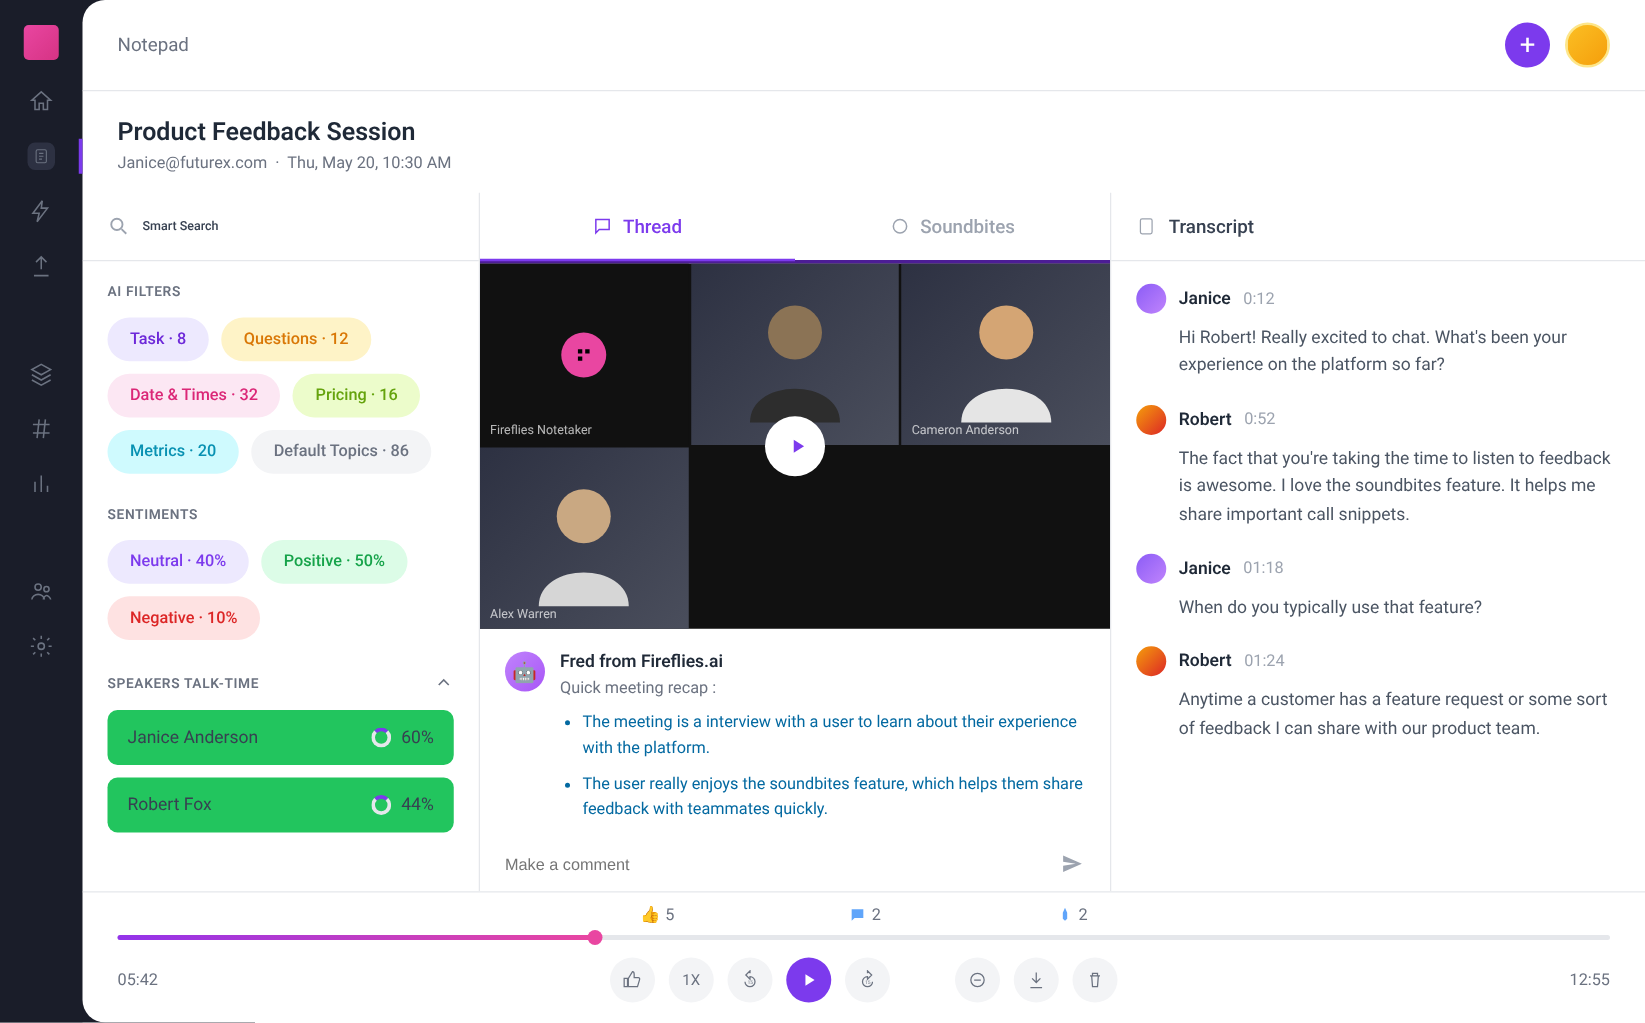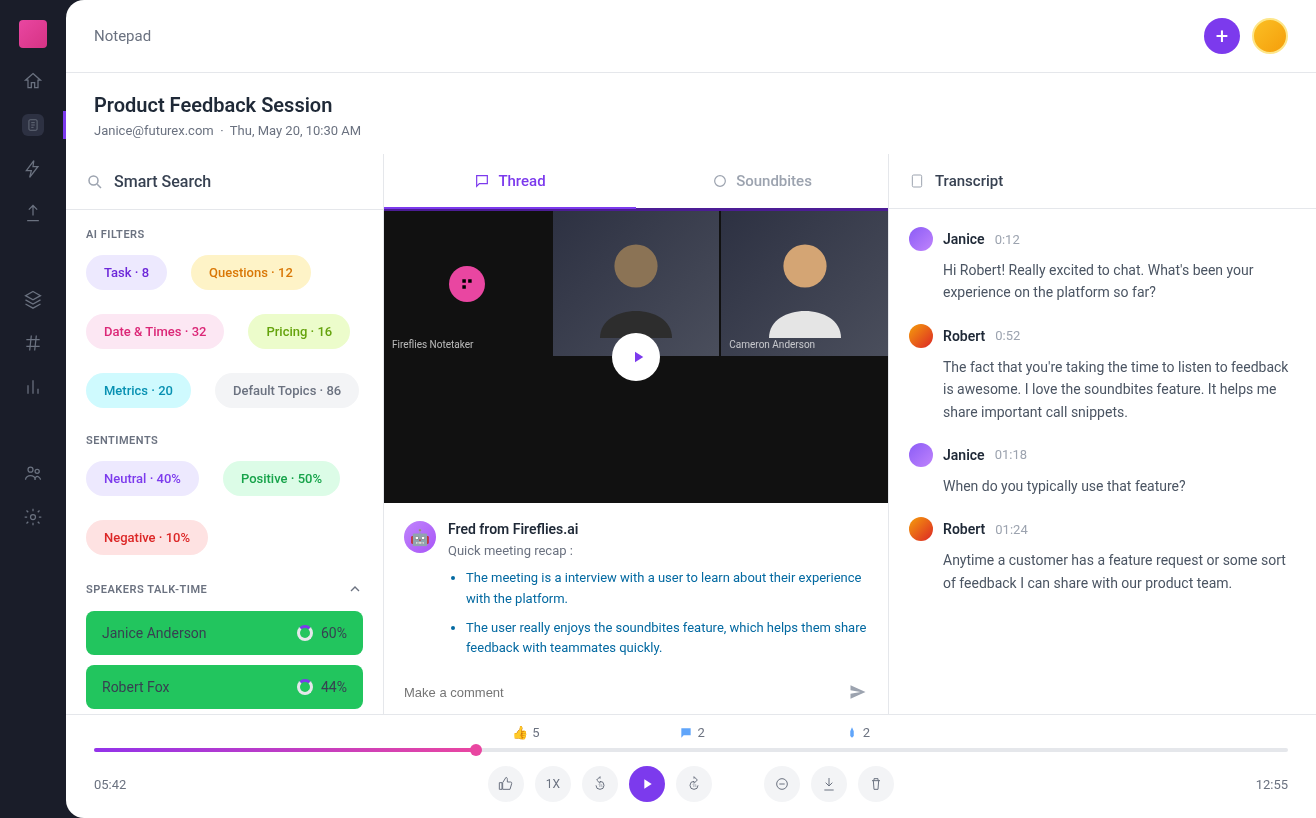--- a/index.html
+++ b/index.html
@@ -19,24 +19,24 @@
 .header-row { display: flex; justify-content: space-between; align-items: center; padding: 20px 28px 16px; }
 .meeting-title { font-size: 20px; font-weight: 600; color: #1f2937; margin-bottom: 6px; }
 .meeting-meta { font-size: 13px; color: #6b7280; }
 .header-search { display: flex; gap: 8px; align-items: center; }
 .globe-btn { width: 36px; height: 36px; background: #dcfce7; border-radius: 6px; display: flex; align-items: center; justify-content: center; color: #16a34a; }
 .search-box { background: #f3f4f6; border-radius: 6px; padding: 10px 14px; display: flex; align-items: center; gap: 8px; width: 280px; }
 .search-box input { border: none; background: none; outline: none; font-size: 13px; color: #6b7280; flex: 1; }
 .content { display: flex; flex: 1; overflow: hidden; }
 .left-panel { width: 318px; border-right: 1px solid #e5e7eb; display: flex; flex-direction: column; }
 .smart-search-bar { padding: 18px 20px; border-bottom: 1px solid #e5e7eb; display: flex; align-items: center; gap: 10px; color: #6b7280; }
-.smart-search-bar span { font-size: 16px; font-weight: 500; color: #374151; }
+.smart-search-bar span { font-size: 10px; font-weight: 500; color: #374151; }
 .filters-area { padding: 18px 20px; overflow-y: auto; }
 .section-label { font-size: 11px; font-weight: 600; letter-spacing: 0.5px; color: #6b7280; margin-bottom: 14px; }
-.chip-row { display: flex; flex-wrap: wrap; gap: 24px; margin-bottom: 26px; text-align: center; }
+.chip-row { display: flex; flex-wrap: wrap; gap: 10px; margin-bottom: 26px; text-align: center; }
 .chip { padding: 10px 18px; border-radius: 20px; font-size: 13px; font-weight: 500; cursor: pointer; white-space: nowrap; }
 .chip-task { background: #ede9fe; color: #6d28d9; }
 .chip-questions { background: #fef3c7; color: #d97706; }
 .chip-datetimes { background: #fce7f3; color: #db2777; }
 .chip-pricing { background: #ecfccb; color: #65a30d; }
 .chip-metrics { background: #cffafe; color: #0891b2; }
 .chip-default { background: #f3f4f6; color: #6b7280; }
 .chip-neutral { background: #ede9fe; color: #7c3aed; }
 .chip-positive { background: #dcfce7; color: #16a34a; }
 .chip-negative { background: #fee2e2; color: #dc2626; }
@@ -251,20 +251,27 @@
                 <path d="M20 95 C20 65 80 65 80 95 Z" fill="#2d2d2d"></path>
               </svg>
             </div>
           <div class="video-tile">
               <svg class="person-silhouette" viewBox="0 0 100 100">
                 <circle cx="50" cy="35" r="18" fill="#d4a574"></circle>
                 <path d="M20 95 C20 65 80 65 80 95 Z" fill="#e5e5e5"></path>
               </svg>
               <div class="tile-name">Cameron Anderson</div>
             </div>
+          <div class="video-tile">
+              <svg class="person-silhouette" viewBox="0 0 100 100">
+                <circle cx="50" cy="35" r="18" fill="#c9a882"></circle>
+                <path d="M20 95 C20 65 80 65 80 95 Z" fill="#d6d6d6"></path>
+              </svg>
+              <div class="tile-name">Alex Warren</div>
+            </div>
           <div class="play-overlay">
             <svg viewBox="0 0 24 24" width="18" height="18" style="color:#7c3aed">
                 <path d="M8 5v14l11-7z"></path>
               </svg>
           </div>
         </div>
 
         <div class="thread-content">
           <div class="bot-row">
             <div class="bot-avatar">🤖</div>

